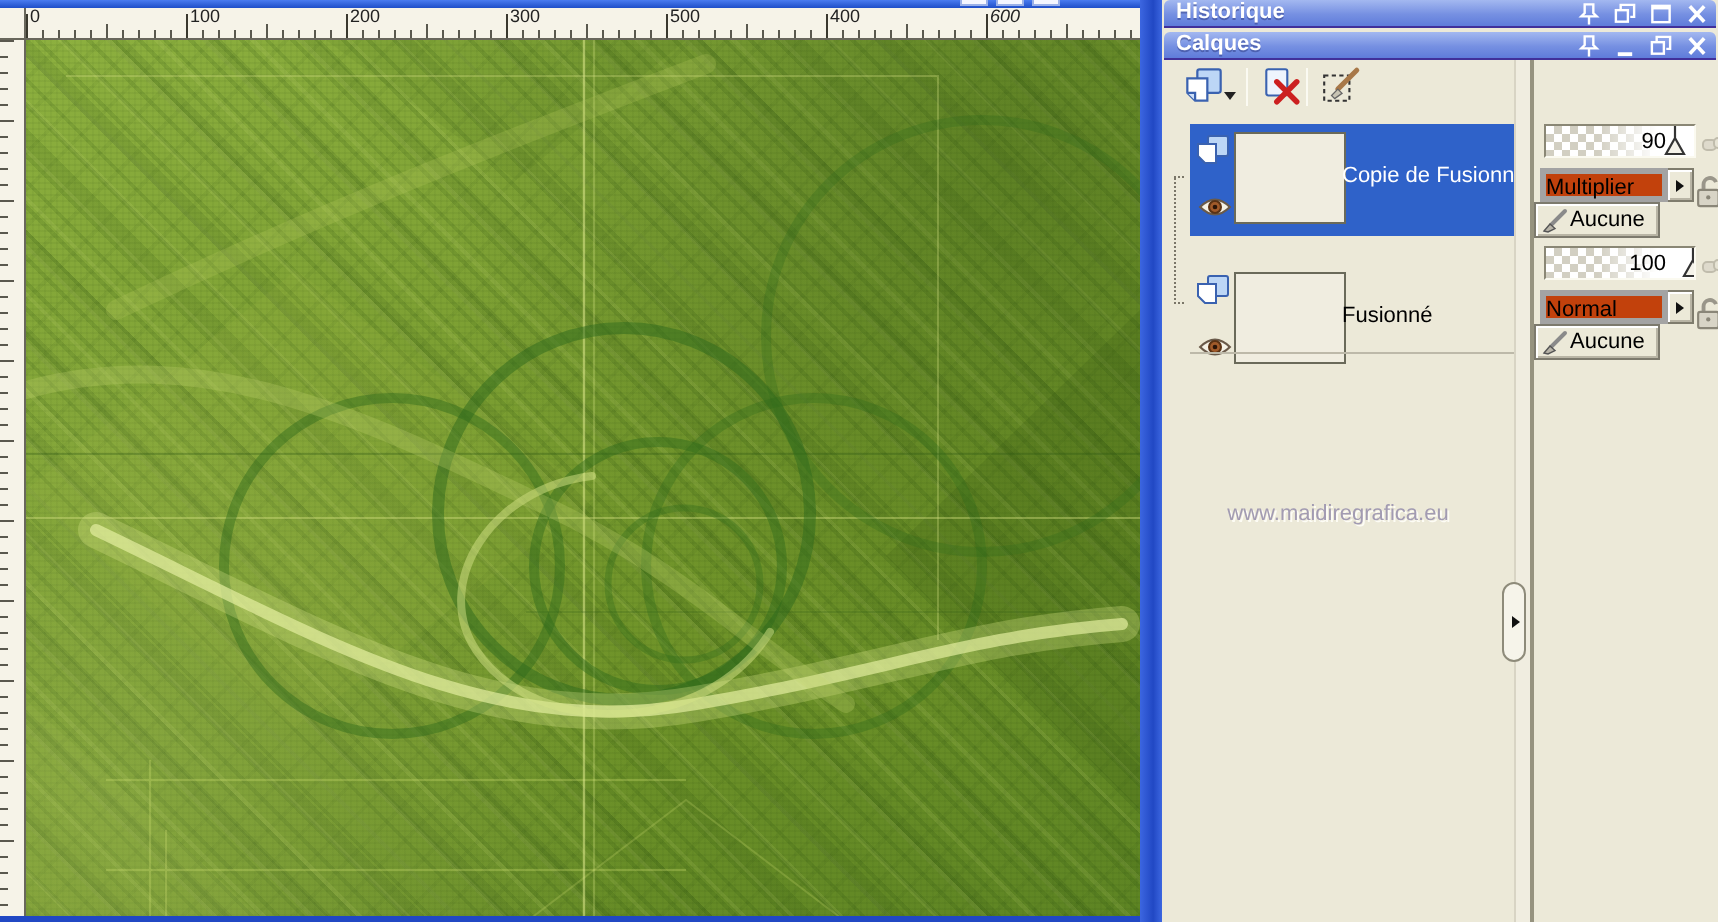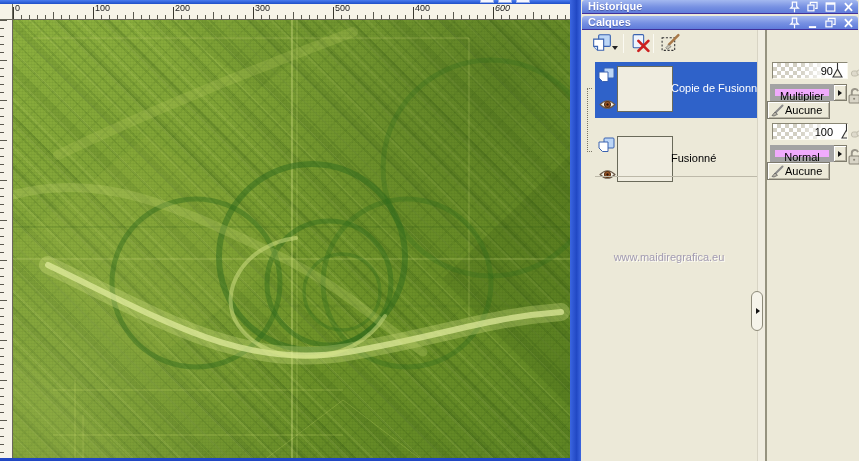--- a/index.html
+++ b/index.html
@@ -106,22 +106,22 @@
     border:1px solid;border-color:#8a8775 #fbfaf0 #fbfaf0 #8a8775;background-color:#fff;cursor:pointer;
     background-image:
       linear-gradient(90deg, rgba(255,255,255,0) 35%, #fff 75%),
       linear-gradient(45deg,#d2cfc2 25%,transparent 25%,transparent 75%,#d2cfc2 75%),
       linear-gradient(45deg,#d2cfc2 25%,transparent 25%,transparent 75%,#d2cfc2 75%);
     background-size:100% 100%,8px 8px,8px 8px;background-position:0 0,0 0,4px 4px;}
   .opacity-value{position:absolute;right:14px;top:2px;font-size:11px;color:#000;}
   .opacity-handle{position:absolute;top:0px;}
   .hdl-1{right:4px;} .hdl-2{right:-5px;}
   .link-icon{position:absolute;left:81px;top:2px;opacity:.85;}
-  .blend-select{position:absolute;left:0;top:22px;width:64px;height:17px;background:#f0abfc;
-    border:5px solid #a3a3a3;font-size:11px;color:#000;text-align:center;line-height:15px;cursor:pointer;}
+  .blend-select{position:absolute;left:0;top:22px;width:64px;height:17px;background:#c2410c;
+    border:3px solid #a3a3a3;font-size:11px;color:#000;line-height:15px;cursor:pointer;}
   .blend-arrow{position:absolute;left:64px;top:22px;width:13px;height:17px;background:#ece9d8;
     border:1px solid #7f7c6d;border-left:none;cursor:pointer;
     box-shadow:inset 1px 1px 0 #fff, inset -1px -1px 0 #b9b5a5;}
   .blend-arrow i{position:absolute;left:4px;top:5px;width:0;height:0;
     border-top:3.5px solid transparent;border-bottom:3.5px solid transparent;border-left:4.5px solid #111;}
   .lock-icon{position:absolute;left:78px;top:24px;}
   .aucune-btn{position:absolute;left:-3px;top:39px;width:63px;height:18px;background:#ece9d8;
     border:1px solid #7d7a6d;box-shadow:inset 1px 1px 0 #fff, inset -1px -1px 0 #b9b5a5;
     font-family:"Liberation Sans",sans-serif;font-size:11px;color:#000;text-align:left;
     padding:0 0 0 17px;cursor:pointer;}

